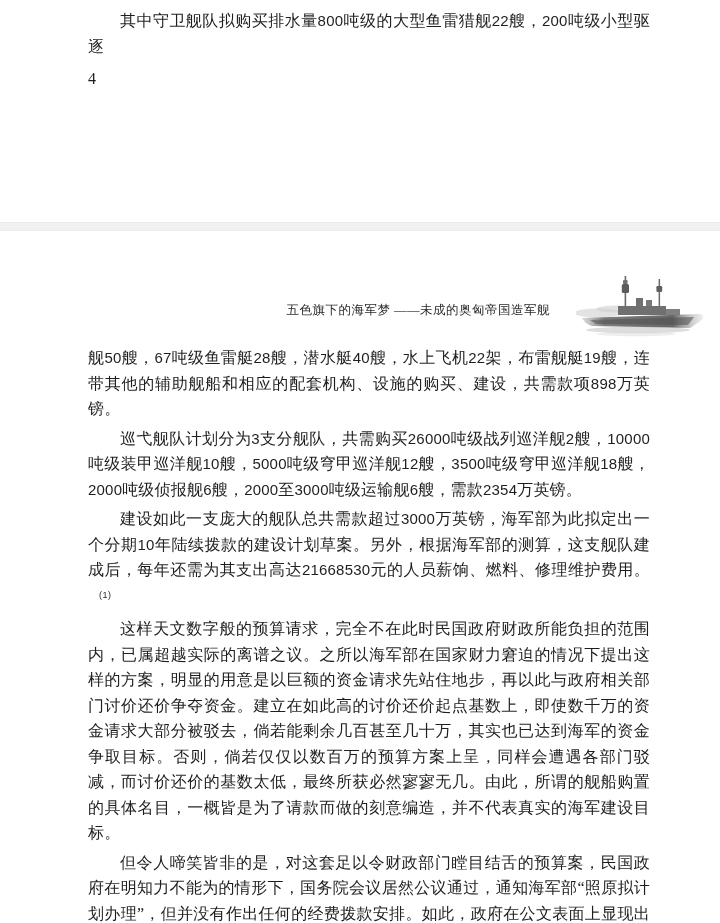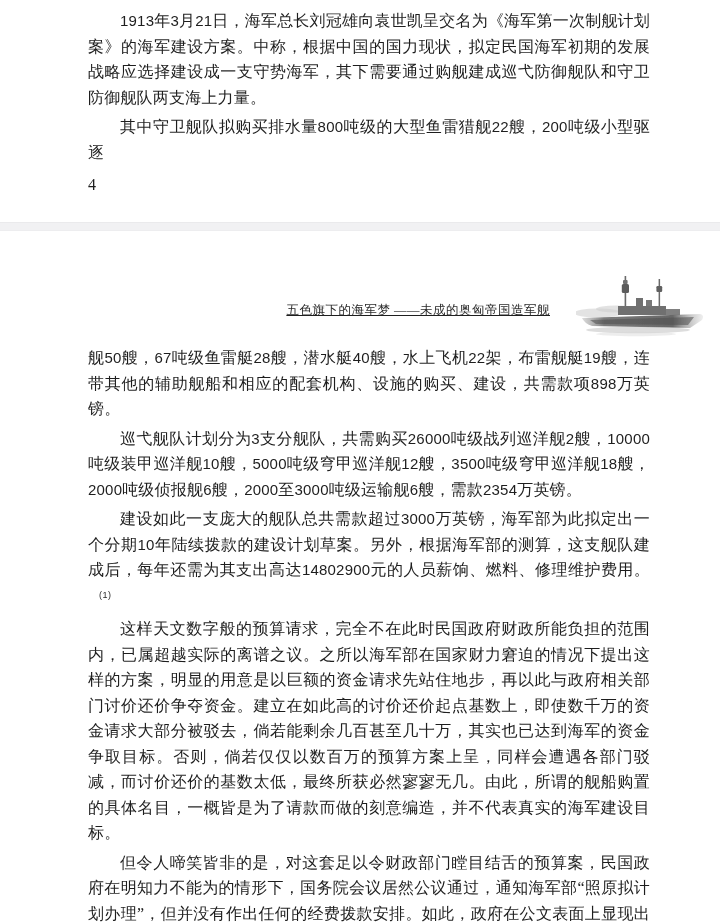--- a/index.html
+++ b/index.html
@@ -53,21 +53,20 @@
   }
   
   .page2{min-height:692px;}
   .page-header{
     height:114px;
     box-sizing:border-box;
     display:flex;
     justify-content:flex-end;
     align-items:flex-end;
     padding:0 10px 0 0;
-    text-decoration:underline;
   }
   .running-caption{
     font-size:12.5px;
     color:#2b2b2b;
     letter-spacing:0.5px;
     margin-right:26px;
     padding-bottom:26px;
     white-space:nowrap;
   }
   .ship-wrap{
@@ -76,21 +75,20 @@
     margin-bottom:2px;
     display:block;
   }
 </style>
 </head>
 <body>
 
 <div class="page page1">
   <div class="text-col">
     <div id="p1-container">
-        <p class="para indent"><span class="num">1913</span>年<span class="num">3</span>月<span class="num">21</span>日，海军总长刘冠雄向袁世凯呈交名为《海军第一次制舰计划案》的海军建设方案。中称，根据中国的国力现状，拟定民国海军初期的发展战略应选择建设成一支守势海军，其下需要通过购舰建成巡弋防御舰队和守卫防御舰队两支海上力量。</p>
         <p class="para indent">其中守卫舰队拟购买排水量<span class="num">800</span>吨级的大型鱼雷猎舰<span class="num">22</span>艘，<span class="num">200</span>吨级小型驱逐</p>
       </div>
     <div class="page-number">4</div>
   </div>
 </div>
 
 <div class="page-divider"></div>
 
 <div class="page page2">
   <div class="page-header">
@@ -130,18 +128,18 @@
           <ellipse cx="62" cy="57" rx="52" ry="3.2" fill="#bcbcbc" opacity="0.5"></ellipse>
           <ellipse cx="60" cy="61" rx="40" ry="2.2" fill="#d6d6d6" opacity="0.45"></ellipse>
         </g>
       </svg>
     </span>
   </div>
   <div class="text-col">
     <div id="p2-container">
         <p class="para">舰<span class="num">50</span>艘，<span class="num">67</span>吨级鱼雷艇<span class="num">28</span>艘，潜水艇<span class="num">40</span>艘，水上飞机<span class="num">22</span>架，布雷舰艇<span class="num">19</span>艘，连带其他的辅助舰船和相应的配套机构、设施的购买、建设，共需款项<span class="num">898</span>万英镑。</p>
         <p class="para indent">巡弋舰队计划分为<span class="num">3</span>支分舰队，共需购买<span class="num">26000</span>吨级战列巡洋舰<span class="num">2</span>艘，<span class="num">10000</span>吨级装甲巡洋舰<span class="num">10</span>艘，<span class="num">5000</span>吨级穹甲巡洋舰<span class="num">12</span>艘，<span class="num">3500</span>吨级穹甲巡洋舰<span class="num">18</span>艘，<span class="num">2000</span>吨级侦报舰<span class="num">6</span>艘，<span class="num">2000</span>至<span class="num">3000</span>吨级运输舰<span class="num">6</span>艘，需款<span class="num">2354</span>万英镑。</p>
-        <p class="para indent">建设如此一支庞大的舰队总共需款超过<span class="num">3000</span>万英镑，海军部为此拟定出一个分期<span class="num">10</span>年陆续拨款的建设计划草案。另外，根据海军部的测算，这支舰队建成后，每年还需为其支出高达<span class="num">14802900</span>元的人员薪饷、燃料、修理维护费用。<sup class="fnref">(1)</sup></p>
+        <p class="para indent">建设如此一支庞大的舰队总共需款超过<span class="num">3000</span>万英镑，海军部为此拟定出一个分期<span class="num">10</span>年陆续拨款的建设计划草案。另外，根据海军部的测算，这支舰队建成后，每年还需为其支出高达<span class="num">21668530</span>元的人员薪饷、燃料、修理维护费用。<sup class="fnref">(1)</sup></p>
         <p class="para indent">这样天文数字般的预算请求，完全不在此时民国政府财政所能负担的范围内，已属超越实际的离谱之议。之所以海军部在国家财力窘迫的情况下提出这样的方案，明显的用意是以巨额的资金请求先站住地步，再以此与政府相关部门讨价还价争夺资金。建立在如此高的讨价还价起点基数上，即使数千万的资金请求大部分被驳去，倘若能剩余几百甚至几十万，其实也已达到海军的资金争取目标。否则，倘若仅仅以数百万的预算方案上呈，同样会遭遇各部门驳减，而讨价还价的基数太低，最终所获必然寥寥无几。由此，所谓的舰船购置的具体名目，一概皆是为了请款而做的刻意编造，并不代表真实的海军建设目标。</p>
         <p class="para indent">但令人啼笑皆非的是，对这套足以令财政部门瞠目结舌的预算案，民国政府在明知力不能为的情形下，国务院会议居然公议通过，通知海军部“照原拟计划办理”，但并没有作出任何的经费拨款安排。如此，政府在公文表面上显现出一派支持海军建设的外像，看似全盘接受海军的预算案，但实际上则是借此避免与海军部纠缠，即根本不就海军部的开价进行讨论，可谓是以空对空、虚为应付的一招，与清末新建海军时代政府在海军建设上的务实风格形成了鲜明对比。</p>
       </div>
   </div>
 </div>
 
 </body></html>

